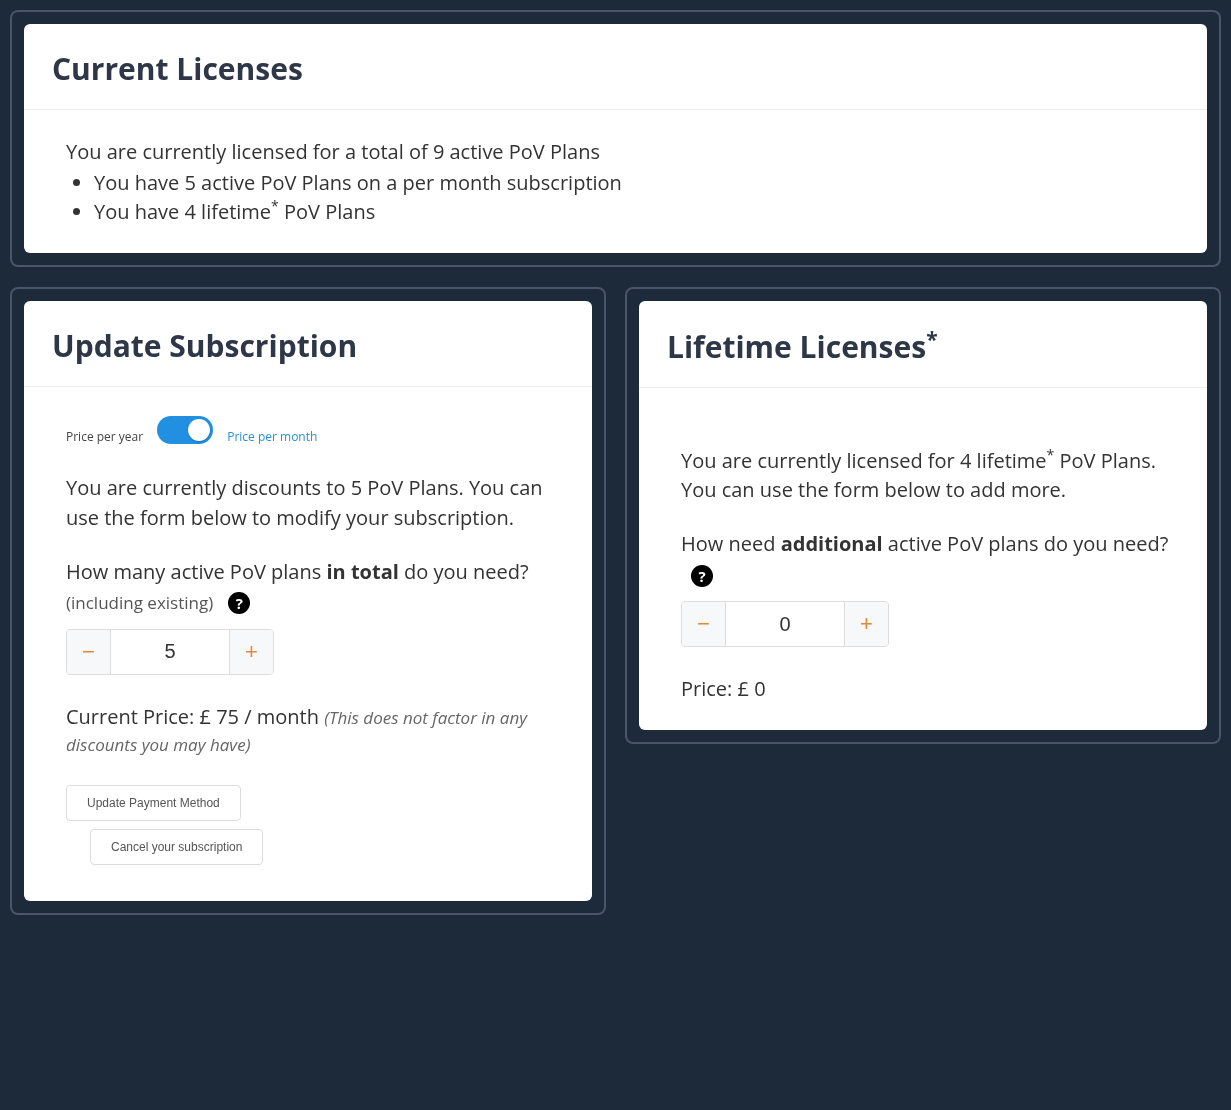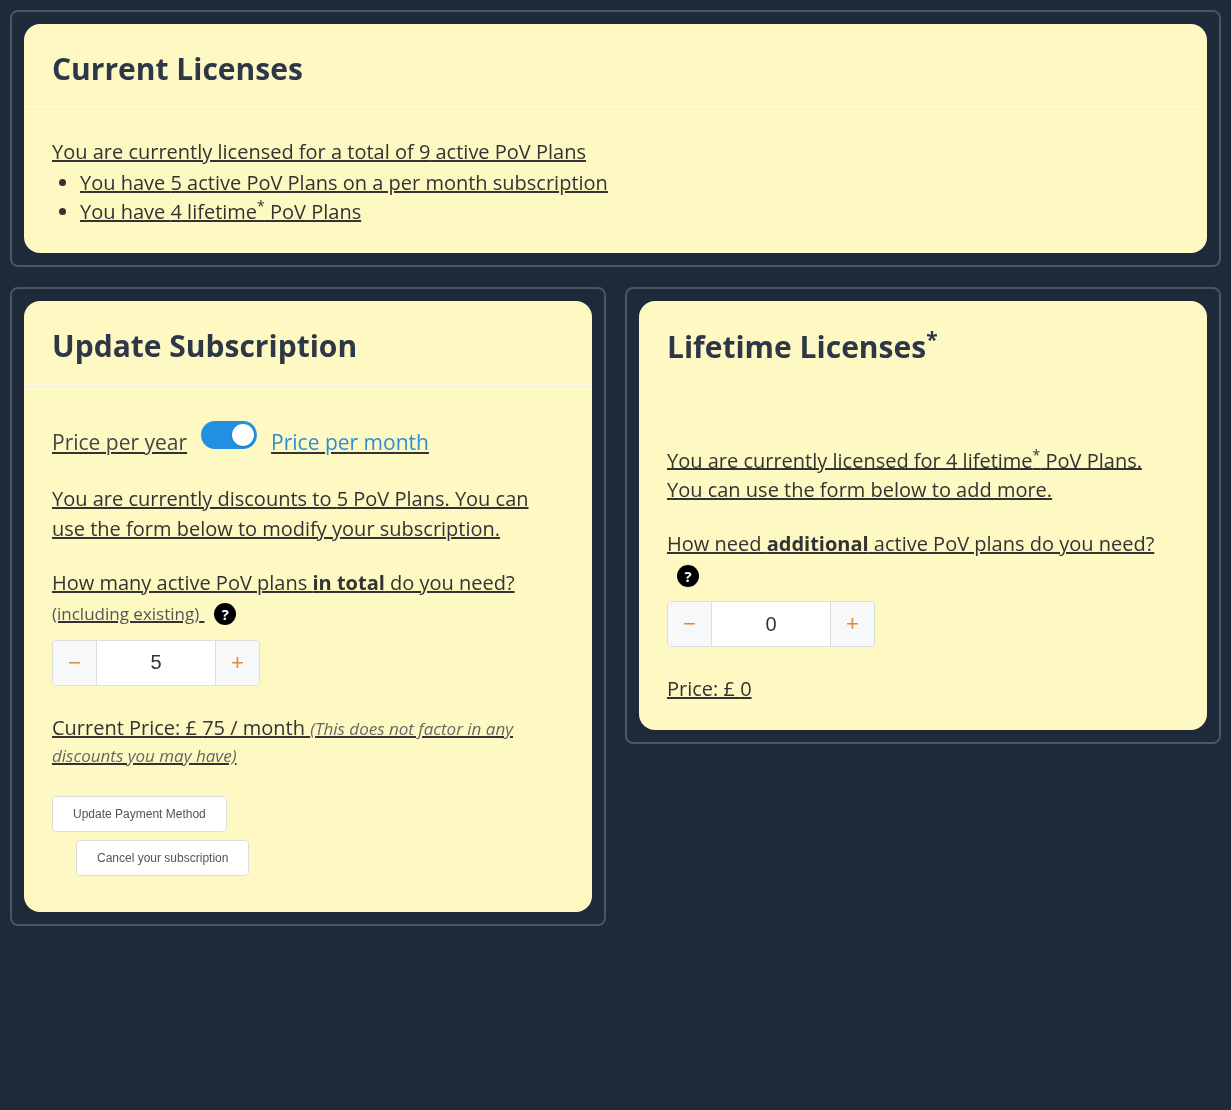--- a/index.html
+++ b/index.html
@@ -13,36 +13,35 @@
       padding: 10px;
       color: #333;
     }
     .outer-container {
       border: 2px solid #4a5568;
       border-radius: 8px;
       padding: 12px;
       margin-bottom: 20px;
     }
     .card {
-      background: #fef9c3;
-      border-radius: 16px;
+      background: #ffffff;
+      border-radius: 6px;
       padding: 0;
     }
     .card-header {
       padding: 24px 28px 20px 28px;
       border-bottom: 1px solid #eee;
     }
     .card-header h2 {
       font-size: 30px;
       font-weight: 700;
       color: #2d3748;
     }
     .card-body {
-      padding: 28px 28px 28px 28px;
-      text-decoration: underline;
+      padding: 28px 28px 28px 42px;
     }
     .summary-text {
       font-size: 20px;
       color: #333;
       margin-bottom: 4px;
     }
     .summary-list {
       list-style: disc;
       margin-left: 28px;
       font-size: 20px;
@@ -64,21 +63,21 @@
       flex: 1;
       min-width: 0;
     }
     .toggle-row {
       display: flex;
       align-items: center;
       gap: 14px;
       margin-bottom: 28px;
     }
     .toggle-label {
-      font-size: 21px;
+      font-size: 12px;
       color: #444;
       margin-top: 13px;
     }
     .toggle-label.active {
       color: #2b8fd6;
     }
     .toggle {
       width: 56px;
       height: 28px;
       background: #2290e0;

